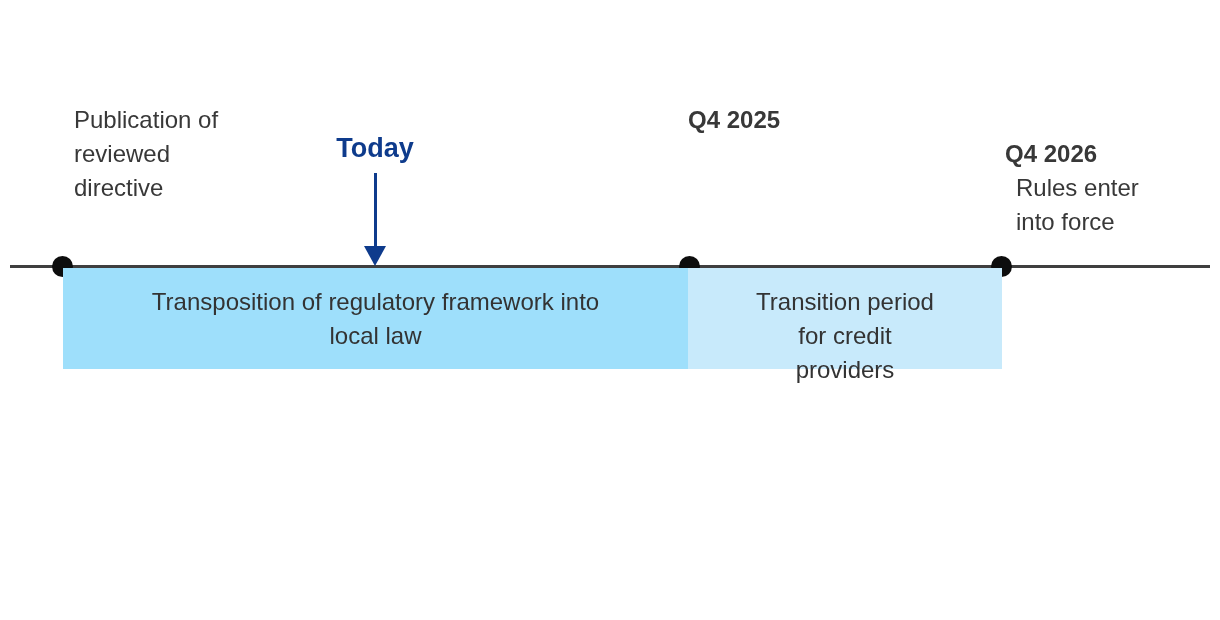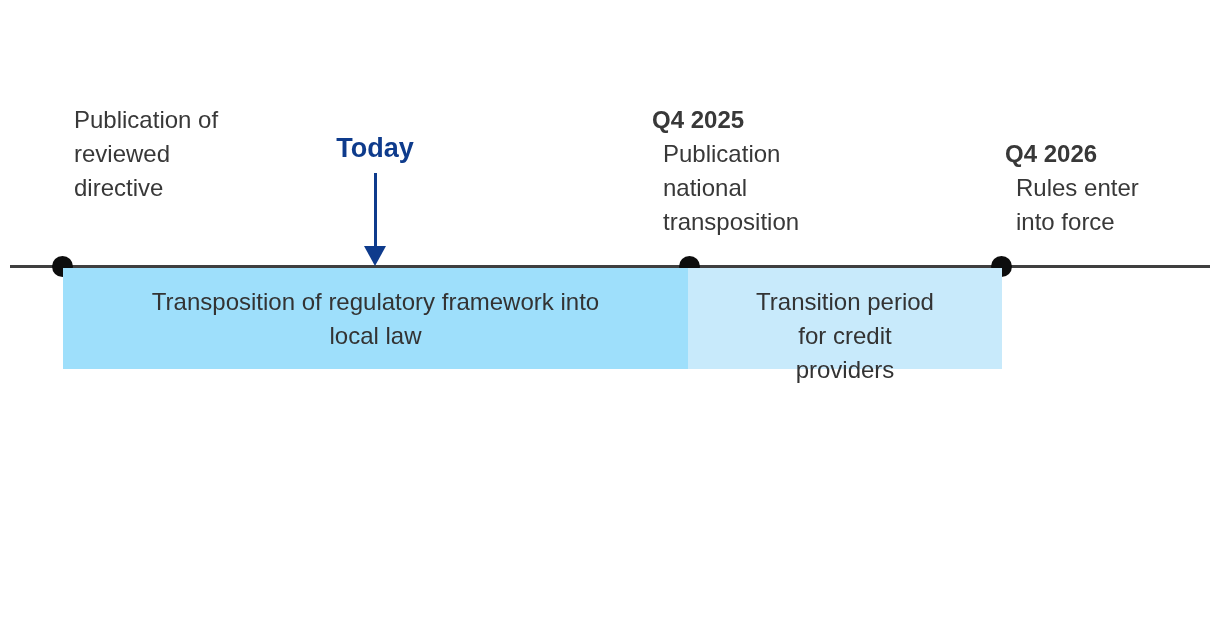--- a/index.html
+++ b/index.html
@@ -43,21 +43,21 @@
   
   .milestone {
     position: absolute;
     font-size: 24px;
     line-height: 34px;
     width: 260px;
   }
   .milestone .m-title { font-weight: bold; }
   .milestone .m-desc  { white-space: pre-line; margin-left: 11px; }
   .ms-2023 { left: 63px;   top: 103px; }
-  .ms-2025 { left: 652px;  top: 103px; }
+  .ms-2025 { left: 688px;  top: 103px; }
   .ms-2026 { left: 1005px; top: 137px; }
 
   
   .today-label {
     position: absolute;
     left: 275px;
     top: 133px;
     width: 200px;
     text-align: center;
     font-size: 27px;
@@ -106,23 +106,20 @@
   <div class="axis-line" style="background-color: rgb(63, 63, 63);"></div>
 
   <div class="milestone ms-2023">
     <div class="m-desc">Publication of
 reviewed
 directive</div>
   </div>
 
   <div class="milestone ms-2025">
     <div class="m-title">Q4 2025</div>
-    <div class="m-desc">Publication
-national
-transposition</div>
   </div>
 
   <div class="milestone ms-2026">
     <div class="m-title">Q4 2026</div>
     <div class="m-desc">Rules enter
 into force</div>
   </div>
 
   <div class="today-label" style="color: rgb(14, 59, 140);">Today</div>
   <div class="today-shaft" style="background-color: rgb(14, 59, 140);"></div>

